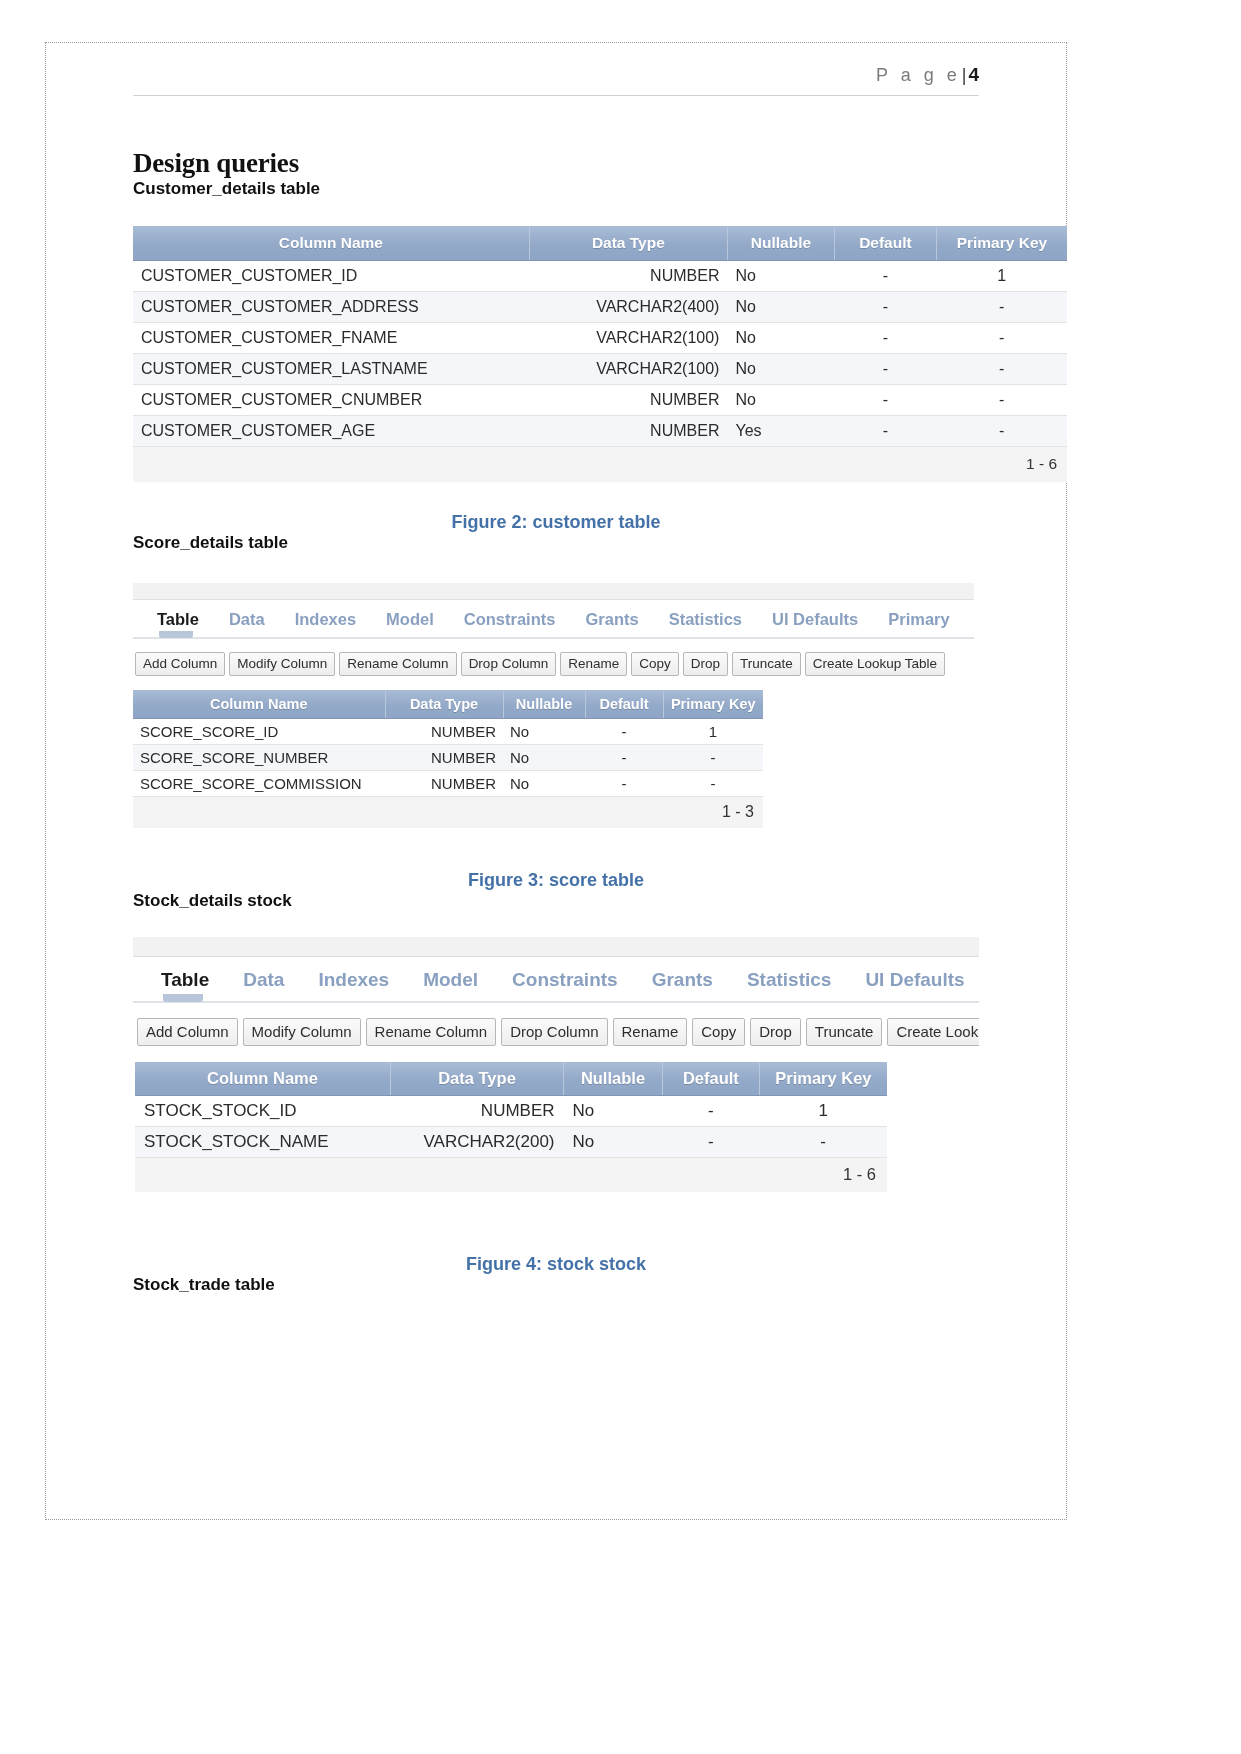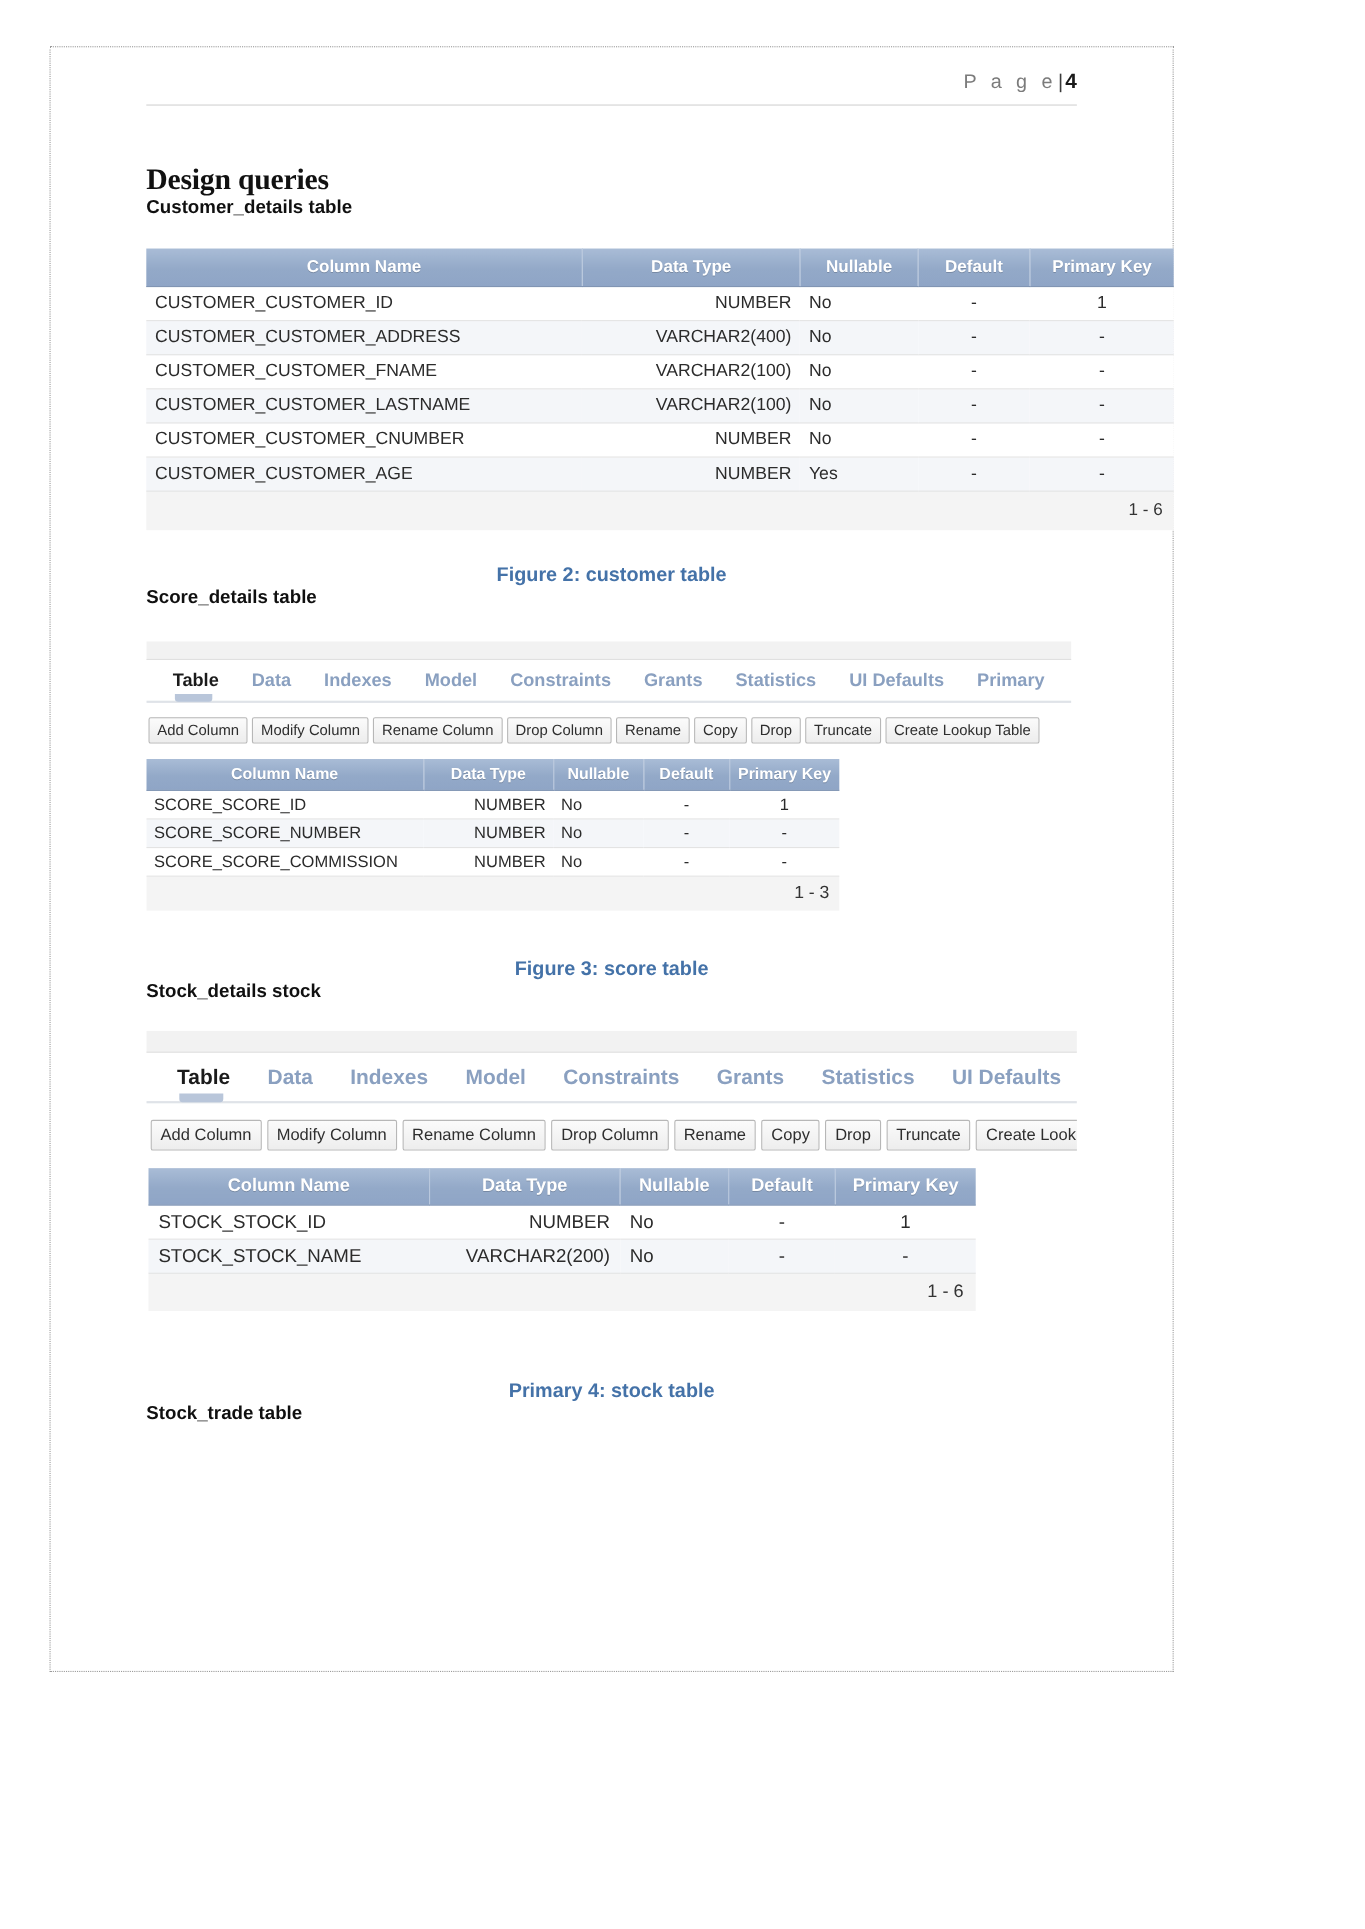--- a/index.html
+++ b/index.html
@@ -420,18 +420,18 @@
             <td class="c-def">-</td>
             <td class="c-pk">-</td>
           </tr>
           <tr class="pager">
             <td colspan="5">1 - 6</td>
           </tr>
         </tbody>
       </table>
     </div>
 
-    <div class="caption cap-4">Primary 4: stock table</div>
+    <div class="caption cap-4">Figure 4: stock stock</div>
 
     <h2 class="subhead sh-trade">Stock_trade table</h2>
 
   </div>
 </div>
 
 </body></html>

